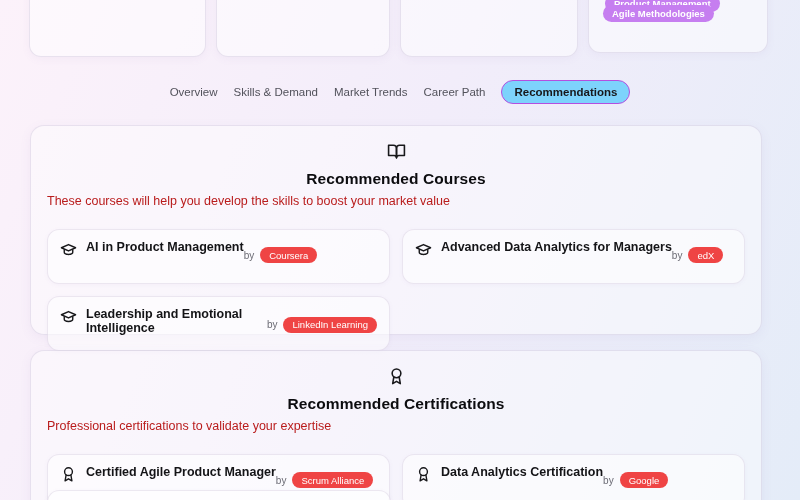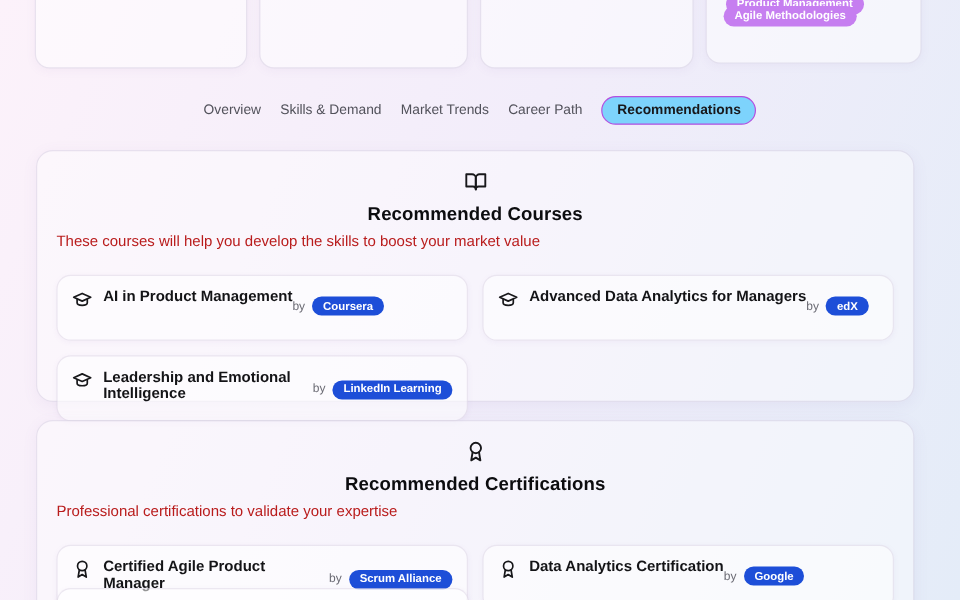--- a/index.html
+++ b/index.html
@@ -121,24 +121,24 @@
     line-height: 14px;
   }
   .item-byrow {
     margin-top: 7px;
     display: flex;
     align-items: center;
     gap: 6px;
   }
   .by-label { font-size: 10px; color: #6b6b74; }
   .provider-badge {
-    background: #1d4ed8;
+    background: #ef4444;
     color: #ffffff;
     font-size: 9.5px;
-    font-weight: bold;
+    font-weight: normal;
     line-height: 1;
     padding: 3.5px 9px 3px;
     border-radius: 999px;
     white-space: nowrap;
   }
   .item-card.cut {
     position: absolute;
     left: 16px;
     top: 139px;
     width: 344px;

